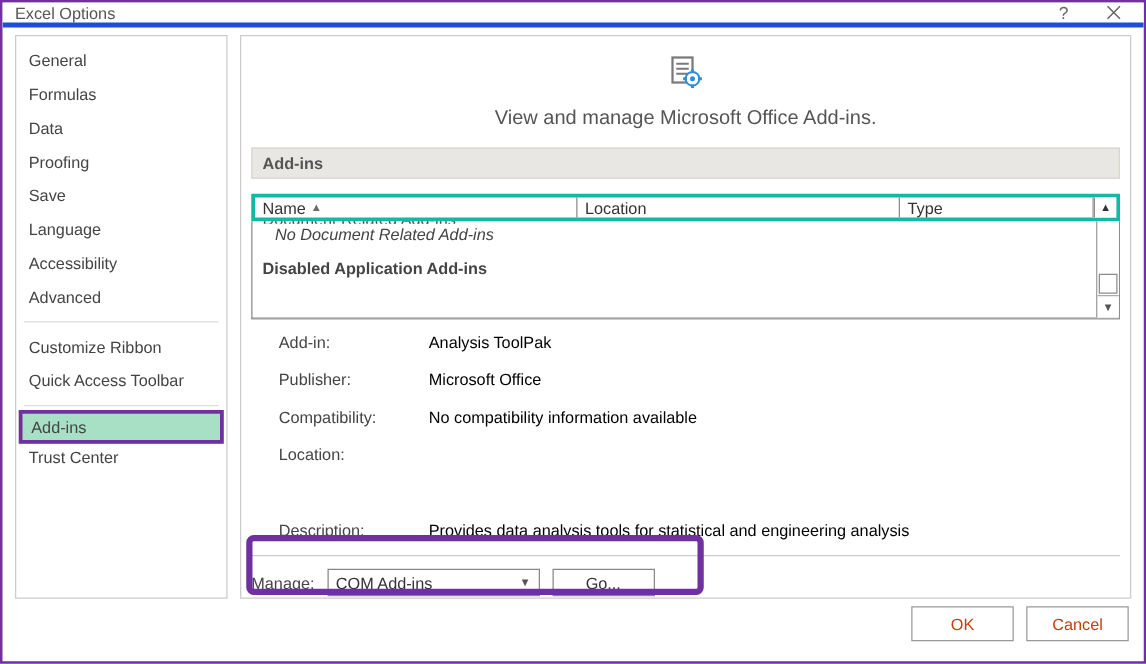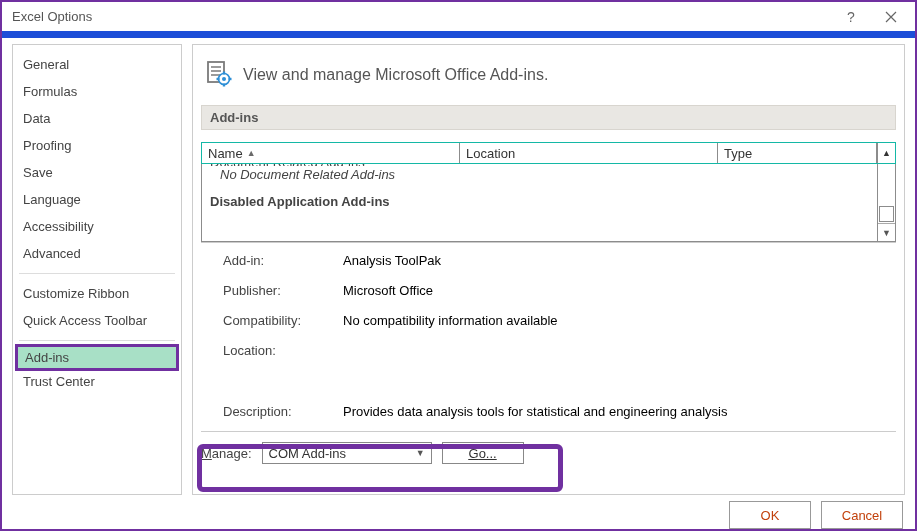--- a/index.html
+++ b/index.html
@@ -7,26 +7,26 @@
     font-family: "Segoe UI", Tahoma, sans-serif;
     font-size: 13px;
     color: #444;
     background: #fff;
     width: 917px;
     height: 531px;
     overflow: hidden;
     border: 2px solid #7030a0;
   }
   .titlebar {
-    height: 36px;
+    height: 20px;
     background: #fff;
     display: flex;
     align-items: center;
     padding: 0 4px 0 10px;
-    border-bottom: 7px solid #1d4ed8;
+    border-bottom: 4px solid #1d4ed8;
     color: #555;
     font-size: 13px;
   }
   .titlebar .title { flex: 1; }
   .titlebar .tbtn {
     width: 40px;
     height: 28px;
     display: flex;
     align-items: center;
     justify-content: center;
@@ -70,35 +70,36 @@
     overflow: hidden;
     position: relative;
   }
   .pagetitle {
     display: flex;
     align-items: center;
     gap: 10px;
     padding: 6px 4px 14px 4px;
     font-size: 16px;
     color: #555;
+    flex-direction: column;
   }
   .section-head {
     background: #e9e7e3;
     border: 1px solid #d8d5cf;
     padding: 4px 8px;
     font-weight: 600;
     color: #555;
   }
   .gridarea {
     position: relative;
     border-bottom: 1px solid #ccc;
   }
   .gridhead {
     display: flex;
-    border: 1px solid #14b8a6;
+    border: 3px solid #14b8a6;
     margin-top: 12px;
     height: 22px;
     background: #fff;
   }
   .gh {
     border-right: 1px solid #8c8c8c;
     padding: 2px 6px;
     font-size: 13px;
     color: #333;
     display: flex;

